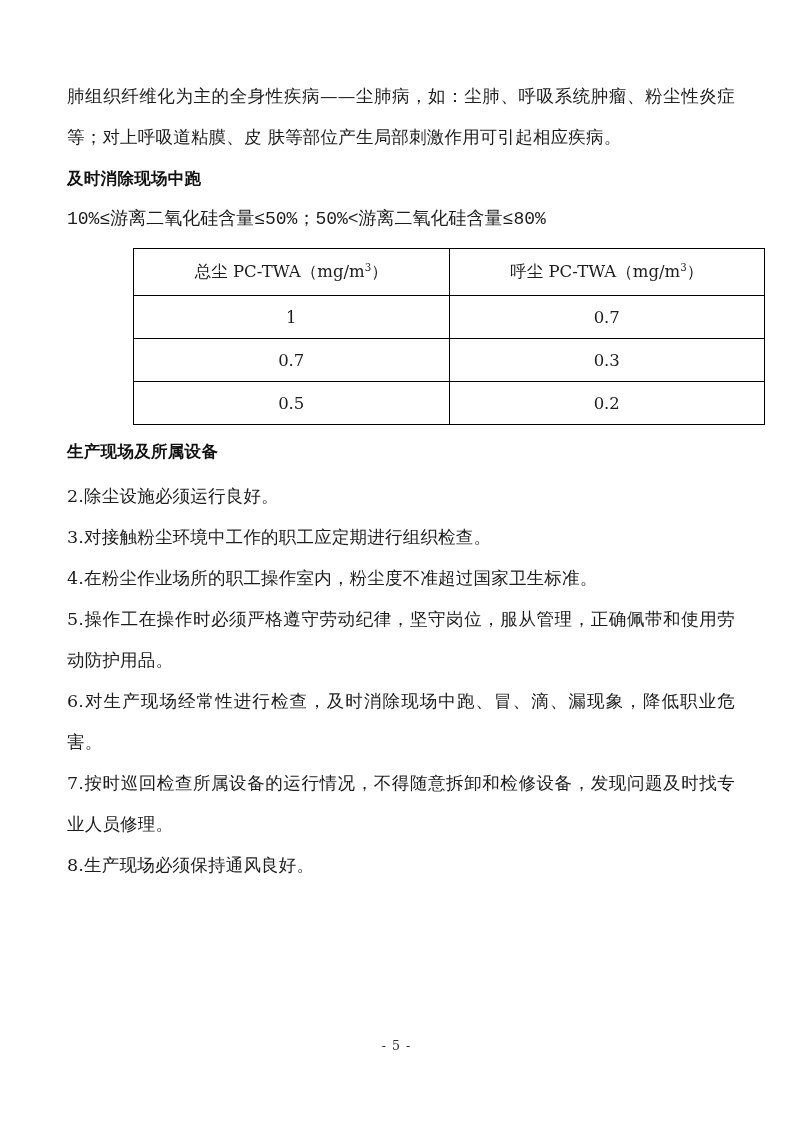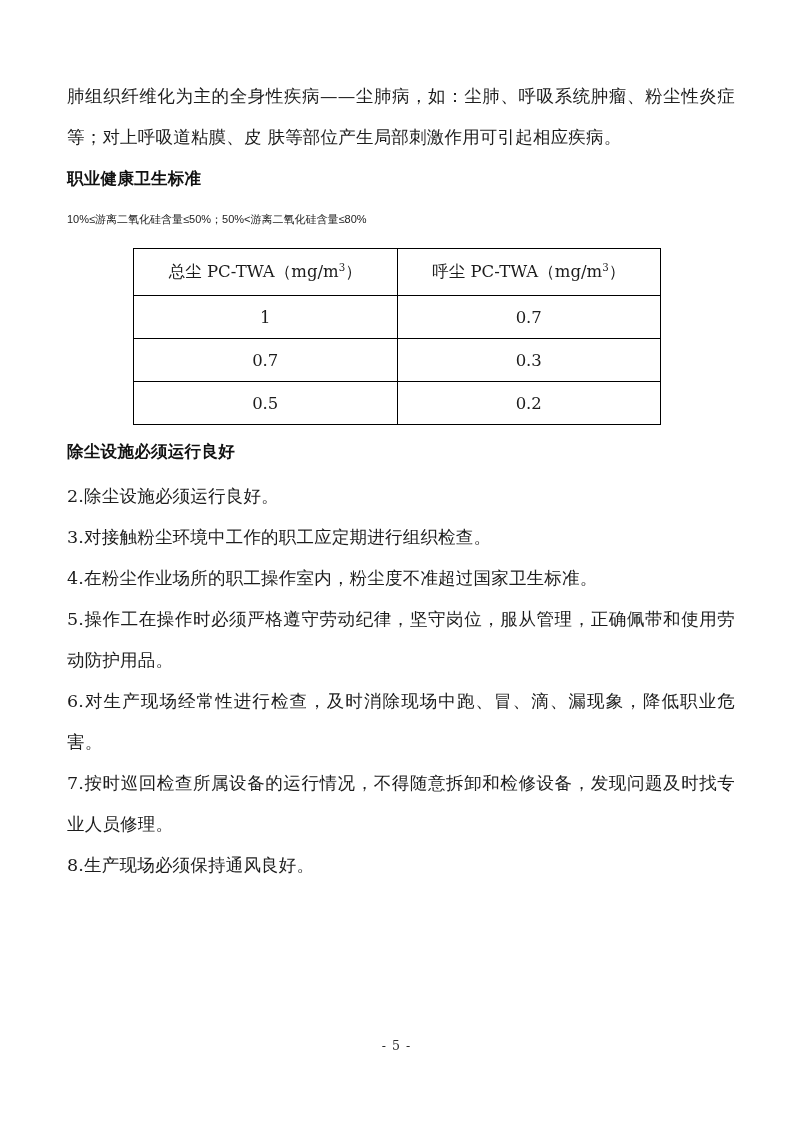--- a/index.html
+++ b/index.html
@@ -40,34 +40,34 @@
   .heading {
     font-family: "DejaVu Sans", "Liberation Sans", sans-serif;
     font-size: 16.5px;
     font-weight: bold;
     line-height: 41px;
     color: #111111;
     margin: 0;
     letter-spacing: 0.3px;
   }
   .std-line {
-    font-family: Liberation Sans, sans-serif;
-    font-size: 11px;
+    font-family: Liberation Mono, monospace;
+    font-size: 18px;
     line-height: 41px;
     margin: 0;
     color: #1c1c1c;
   }
   .table-wrap {
     margin-top: 8px;
     margin-bottom: 6px;
     padding-left: 66px;
   }
   table.data-table {
     border-collapse: collapse;
-    width: 528px;
+    width: 632px;
     table-layout: fixed;
   }
   table.data-table td {
     border: 1.2px solid #000000;
     height: 38px;
     text-align: center;
     vertical-align: middle;
     font-family: "DejaVu Serif", "Liberation Serif", serif;
     font-size: 16.5px;
     color: #1c1c1c;
@@ -109,21 +109,21 @@
 </style>
 </head>
 <body>
 
 <div class="page">
 
   <div class="content">
 
     <p class="para lead">肺组织纤维化为主的全身性疾病——尘肺病，如：尘肺、呼吸系统肿瘤、粉尘性炎症等；对上呼吸道粘膜、皮 肤等部位产生局部刺激作用可引起相应疾病。</p>
 
-    <h2 class="heading">职业健康卫生标准</h2>
+    <h2 class="heading">及时消除现场中跑</h2>
 
     <p class="std-line">10%≤游离二氧化硅含量≤50%；50%&lt;游离二氧化硅含量≤80%</p>
 
     <div class="table-wrap">
       <table class="data-table">
         <tbody>
           <tr>
             <td class="head-cell"><span>总尘 PC-TWA（mg/m</span><sup>3</sup><span>）</span></td>
             <td class="head-cell"><span>呼尘 PC-TWA（mg/m</span><sup>3</sup><span>）</span></td>
           </tr>
@@ -136,21 +136,21 @@
             <td>0.3</td>
           </tr>
           <tr>
             <td>0.5</td>
             <td>0.2</td>
           </tr>
         </tbody>
       </table>
     </div>
 
-    <h2 class="heading">除尘设施必须运行良好</h2>
+    <h2 class="heading">生产现场及所属设备</h2>
 
     <div class="list-block">
       <p class="list-item">2.除尘设施必须运行良好。</p>
       <p class="list-item">3.对接触粉尘环境中工作的职工应定期进行组织检查。</p>
       <p class="list-item">4.在粉尘作业场所的职工操作室内，粉尘度不准超过国家卫生标准。</p>
       <p class="list-item">5.操作工在操作时必须严格遵守劳动纪律，坚守岗位，服从管理，正确佩带和使用劳动防护用品。</p>
       <p class="list-item">6.对生产现场经常性进行检查，及时消除现场中跑、冒、滴、漏现象，降低职业危害。</p>
       <p class="list-item">7.按时巡回检查所属设备的运行情况，不得随意拆卸和检修设备，发现问题及时找专业人员修理。</p>
       <p class="list-item">8.生产现场必须保持通风良好。</p>
     </div>

